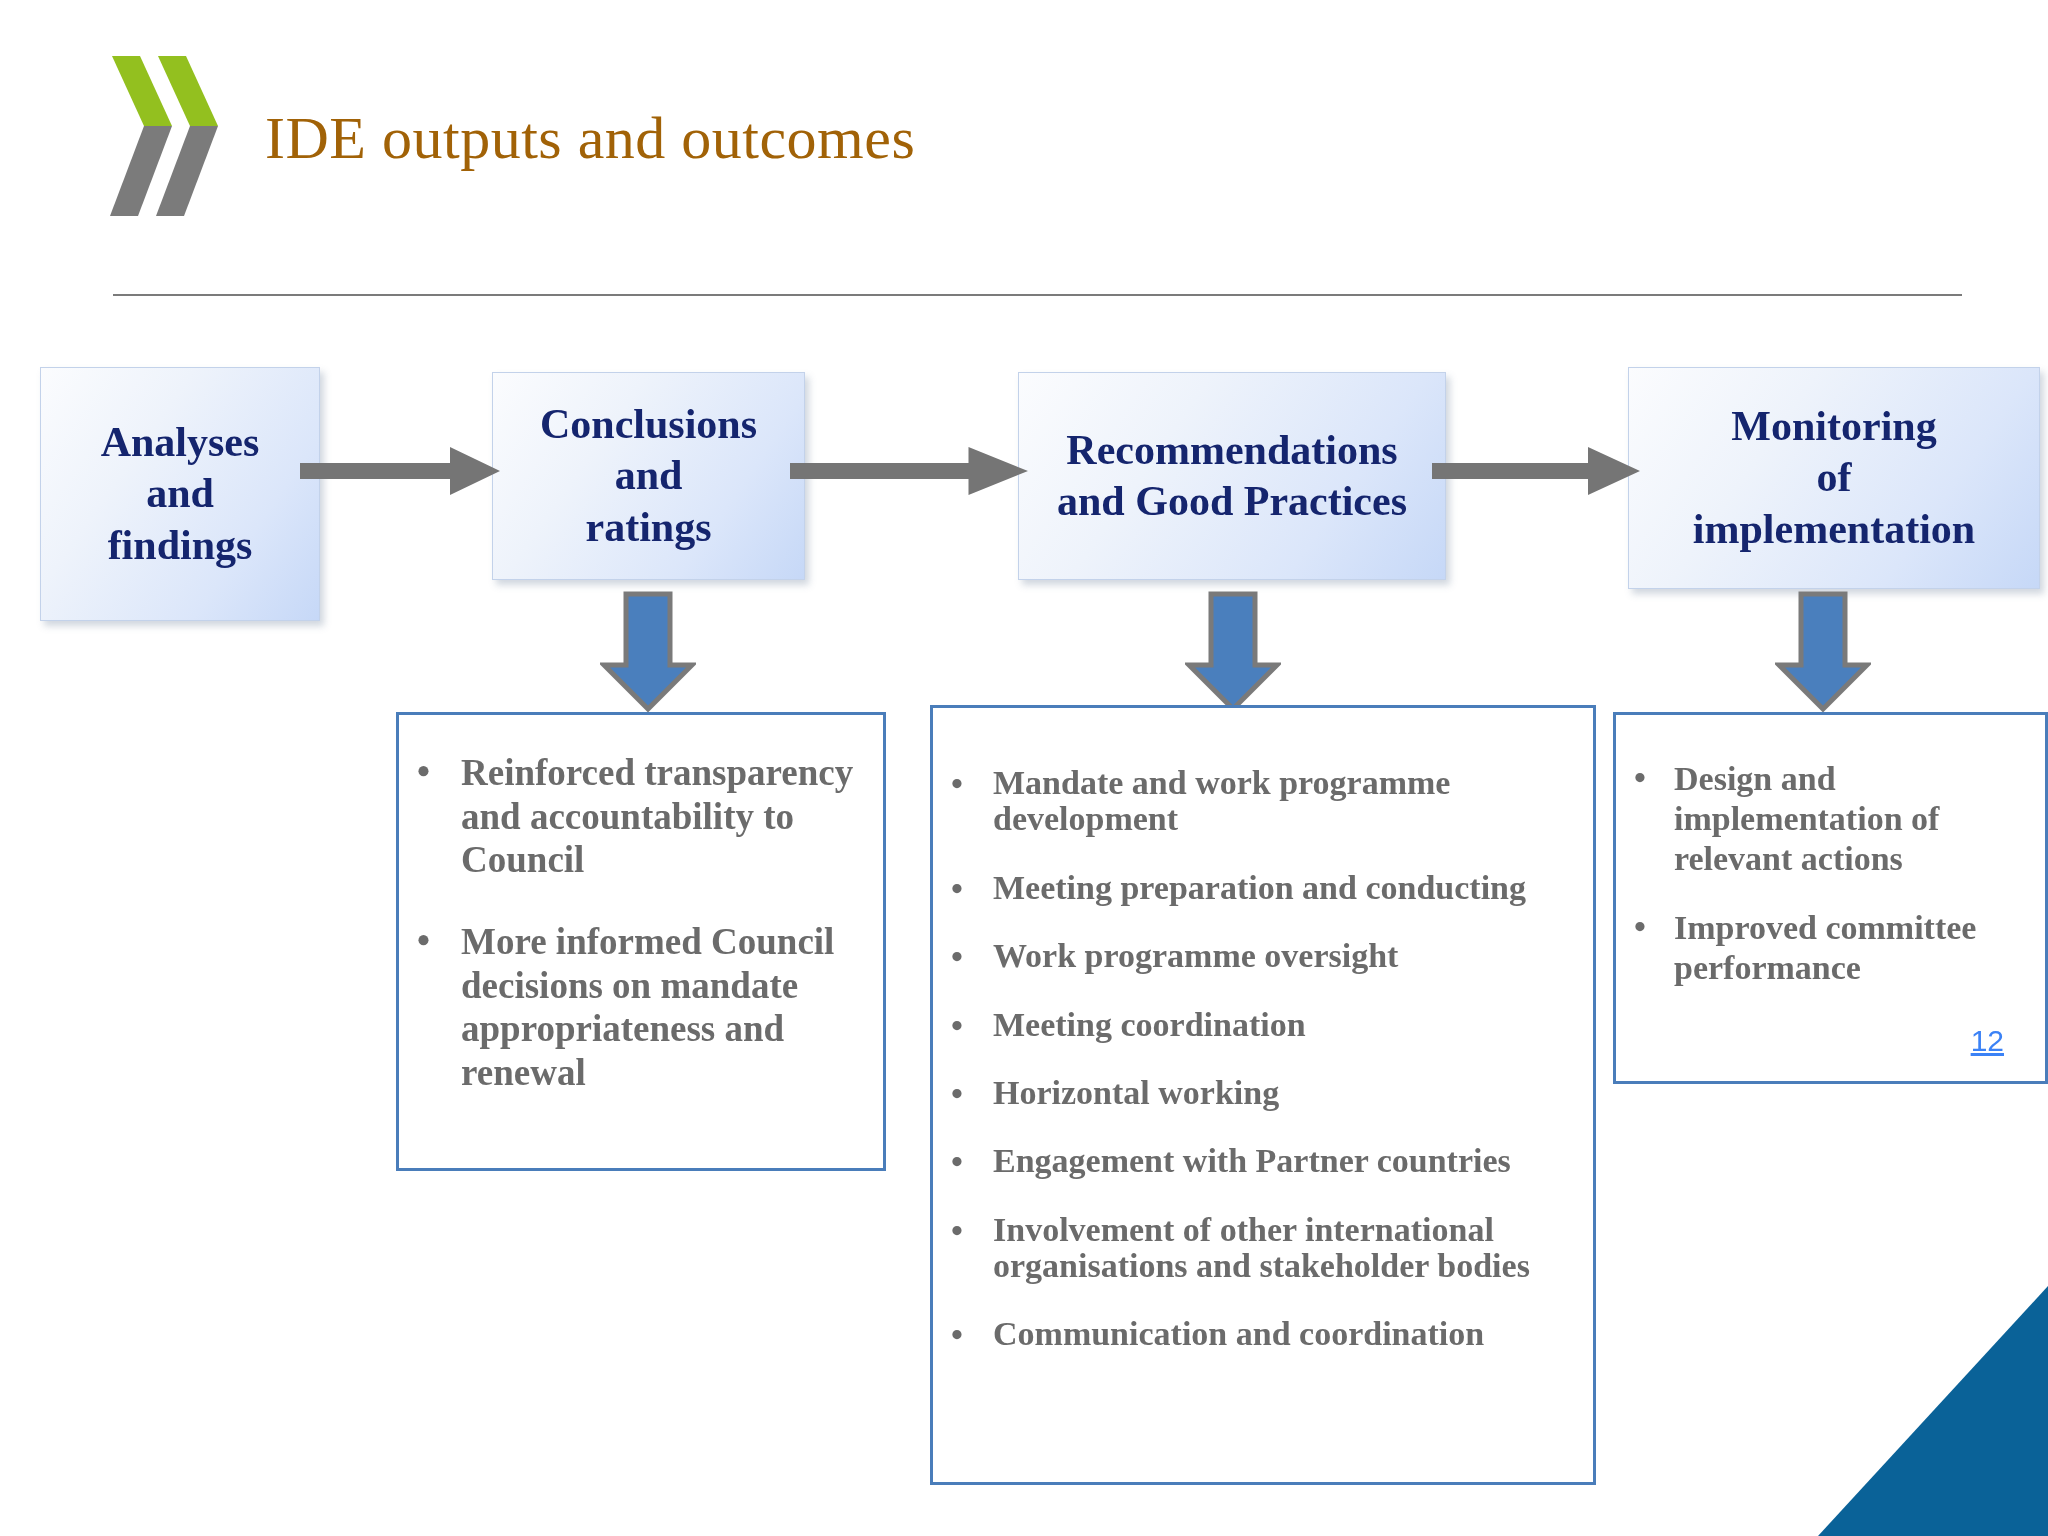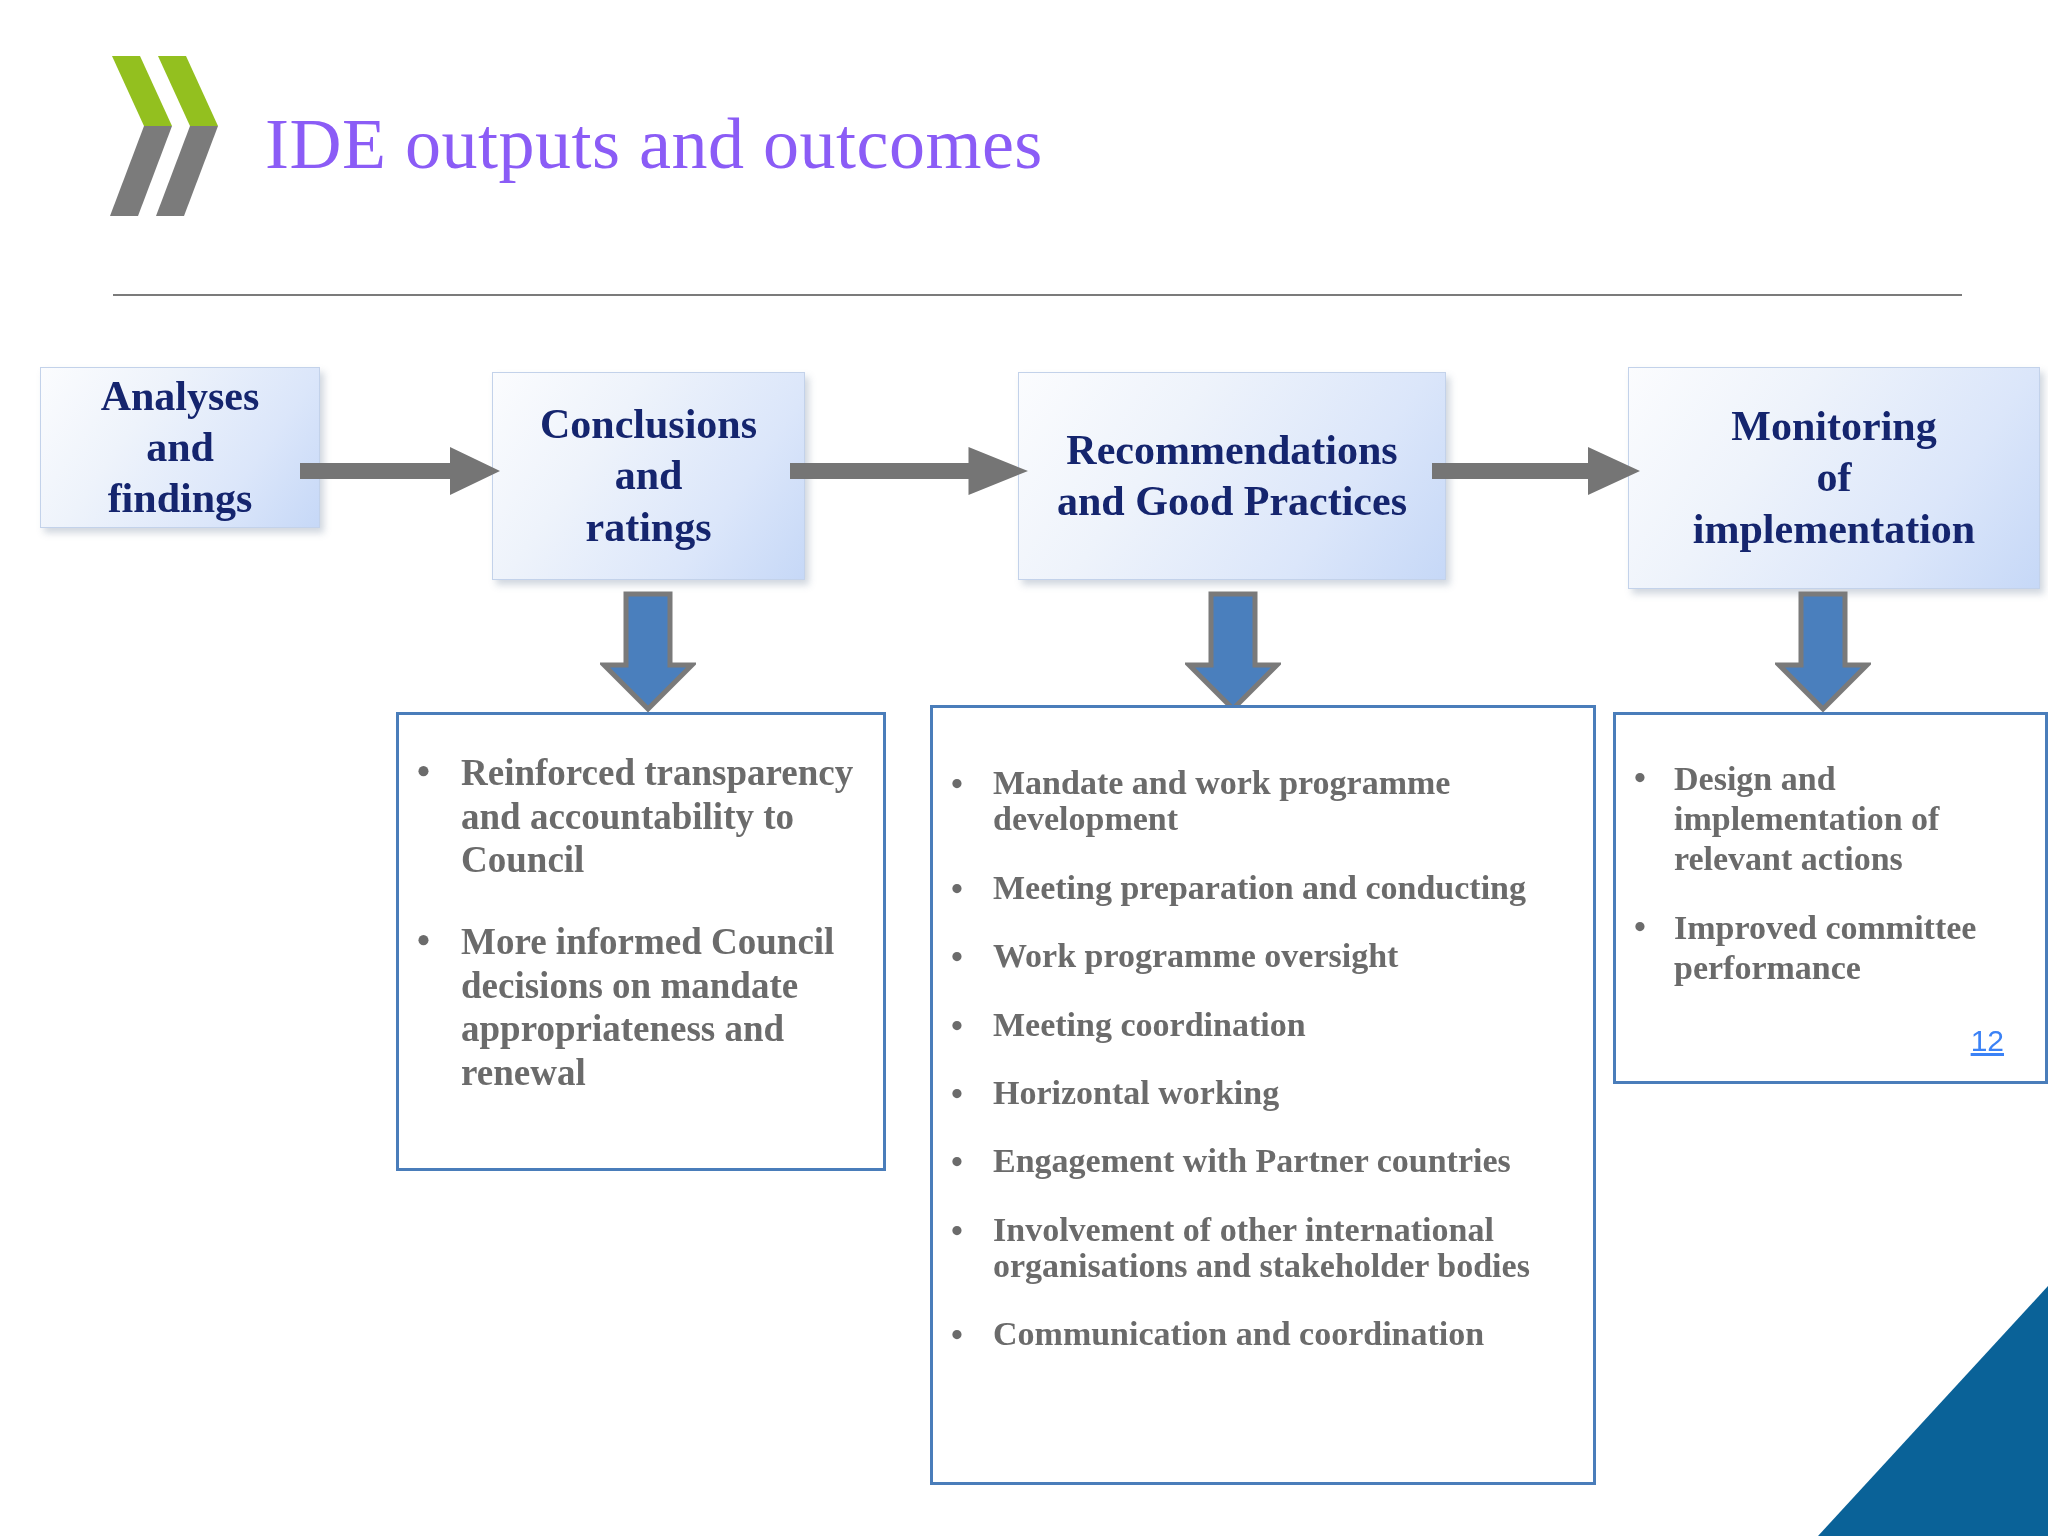--- a/index.html
+++ b/index.html
@@ -26,23 +26,23 @@
     width: 120px;
     height: 180px;
   }
   .logo svg { display: block; }
 
   .slide-title {
     position: absolute;
     left: 265px;
     top: 108px;
     font-family: "Liberation Serif", serif;
-    font-size: 72px;
+    font-size: 60px;
     font-weight: 400;
-    color: #8b5cf6;
+    color: #a16207;
     letter-spacing: 0.5px;
     white-space: nowrap;
     line-height: 1.0;
   }
 
   .title-rule {
     position: absolute;
     left: 113px;
     top: 294px;
     width: 1849px;
@@ -62,21 +62,21 @@
     justify-content: center;
     text-align: center;
     color: #15256e;
     font-family: "Liberation Serif", serif;
     font-weight: bold;
     line-height: 1.22;
     padding: 6px 8px;
   }
   .pbox .pbox-text { display: block; width: 100%; }
 
-  #box-analyses      { left: 40px;   top: 367px; width: 280px;  height: 161px; font-size: 42px; }
+  #box-analyses      { left: 40px;   top: 367px; width: 280px;  height: 254px; font-size: 42px; }
   #box-conclusions   { left: 492px;  top: 372px; width: 313px;  height: 208px; font-size: 42px; }
   #box-recommend     { left: 1018px; top: 372px; width: 428px;  height: 208px; font-size: 42px; }
   #box-monitoring    { left: 1628px; top: 367px; width: 412px;  height: 222px; font-size: 42px; }
 
   
   .harrow {
     position: absolute;
     height: 56px;
   }
   .harrow svg { display: block; width: 100%; height: 100%; }

